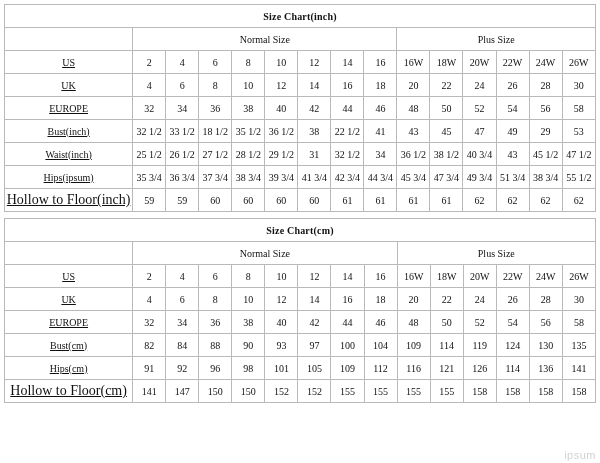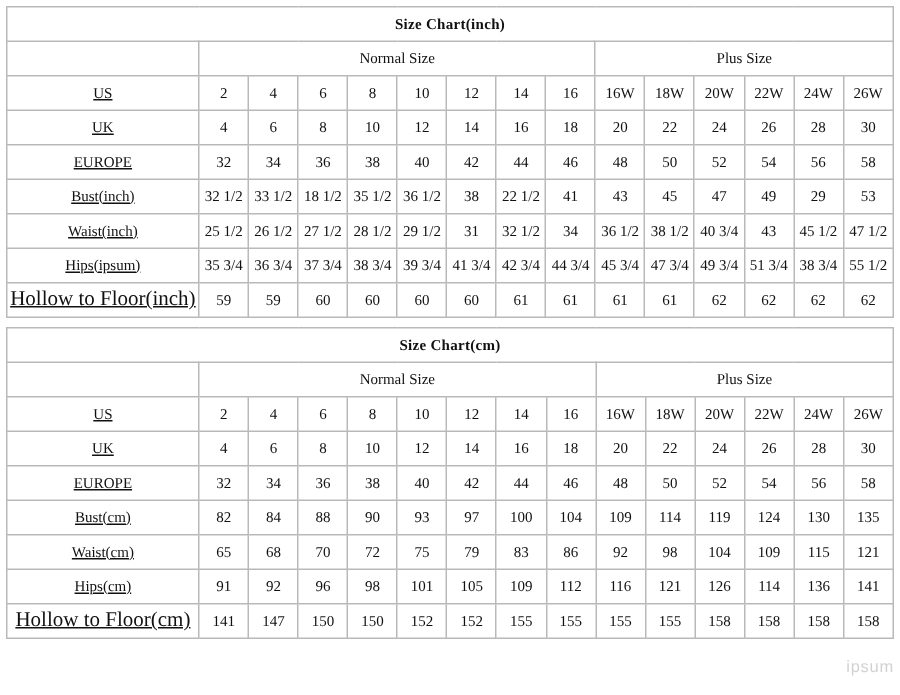--- a/index.html
+++ b/index.html
@@ -65,21 +65,21 @@
   }
   .data-cell {
     font-size: 10px;
   }
   .blank-cell {
     border: 1px solid #b9b9b9;
   }
   .watermark {
     position: absolute;
     right: 4px;
-    bottom: 12px;
+    bottom: 2px;
     font-size: 11px;
     color: #d2d2d2;
     font-family: "Liberation Sans", sans-serif;
     letter-spacing: .5px;
     pointer-events: none;
     margin-left: 11px;
   }
 </style>
 </head>
 <body>
@@ -338,37 +338,20 @@
           <td class="data-cell">100</td>
           <td class="data-cell">104</td>
           <td class="data-cell">109</td>
           <td class="data-cell">114</td>
           <td class="data-cell">119</td>
           <td class="data-cell">124</td>
           <td class="data-cell">130</td>
           <td class="data-cell">135</td>
         </tr>
 
-        <tr>
-          <td class="row-label">Waist(cm)</td>
-          <td class="data-cell">65</td>
-          <td class="data-cell">68</td>
-          <td class="data-cell">70</td>
-          <td class="data-cell">72</td>
-          <td class="data-cell">75</td>
-          <td class="data-cell">79</td>
-          <td class="data-cell">83</td>
-          <td class="data-cell">86</td>
-          <td class="data-cell">92</td>
-          <td class="data-cell">98</td>
-          <td class="data-cell">104</td>
-          <td class="data-cell">109</td>
-          <td class="data-cell">115</td>
-          <td class="data-cell">121</td>
-        </tr>
 
         <tr>
           <td class="row-label">Hips(cm)</td>
           <td class="data-cell">91</td>
           <td class="data-cell">92</td>
           <td class="data-cell">96</td>
           <td class="data-cell">98</td>
           <td class="data-cell">101</td>
           <td class="data-cell">105</td>
           <td class="data-cell">109</td>

